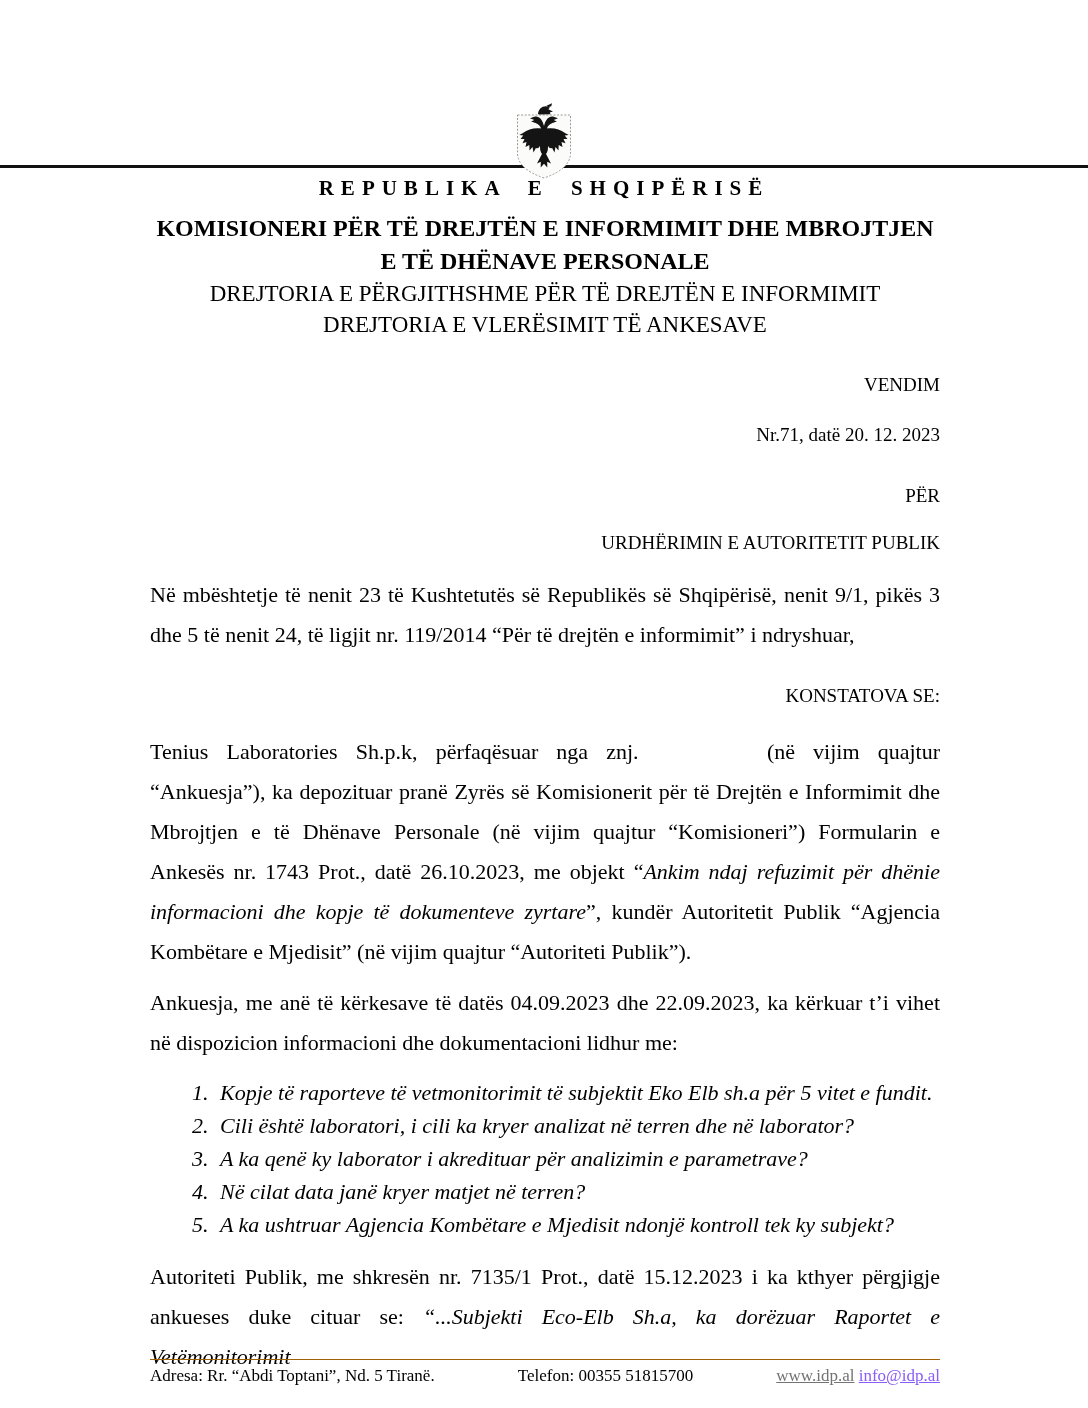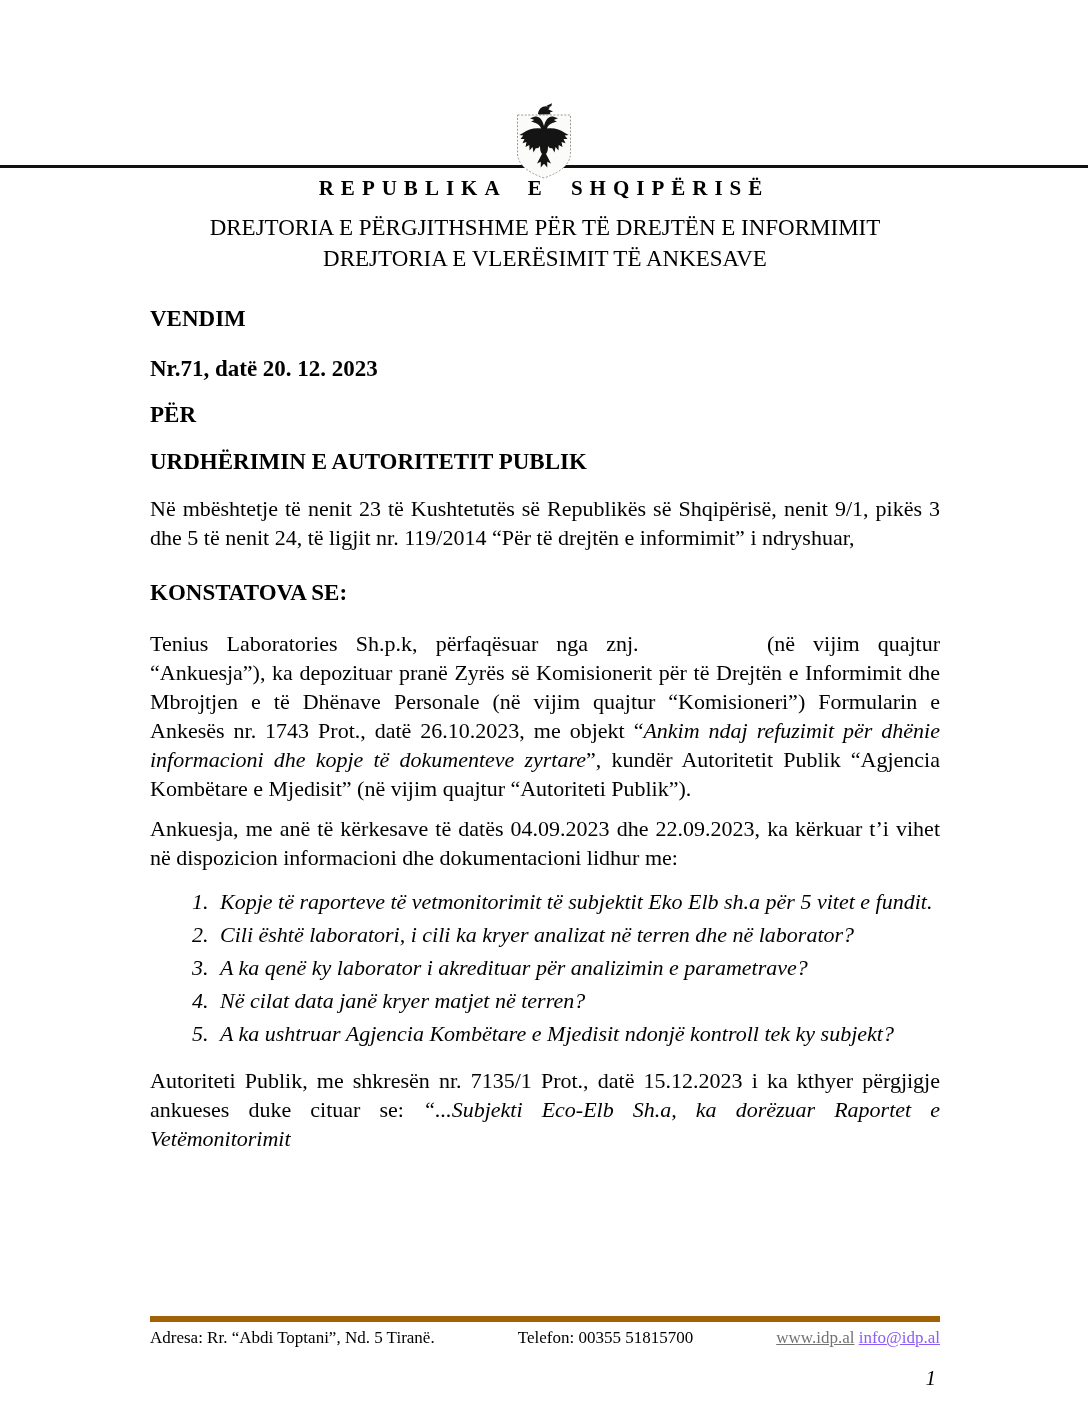--- a/index.html
+++ b/index.html
@@ -24,50 +24,50 @@
 
   
   .institution{margin-top:9px;text-align:center;}
   .inst-bold{font-weight:bold;font-size:24px;line-height:33px;}
   .inst-reg{font-size:23px;line-height:31px;}
 
   
   .meta-row{display:flex;justify-content:space-between;margin-top:22px;font-size:22px;line-height:33px;}
 
   
-  .c-head{text-align:left;font-weight:bold;font-size:23px;line-height:33px;}
+  .c-head{text-align:right;font-weight:normal;font-size:19px;line-height:33px;}
   .h-vendim{margin-top:28px;}
   .h-nrdate{margin-top:17px;}
-  .h-per{margin-top:13px;}
+  .h-per{margin-top:28px;}
   .h-subject{margin-top:14px;}
   .h-konstatova{margin-top:24px;}
 
   
   .body-par{
     margin:0;margin-top:16px;
-    font-size:22px;line-height:29px;
+    font-size:22px;line-height:40px;
     text-align:justify;
   }
   .par-legal{margin-top:16px;}
   .par-complaint{margin-top:20px;}
   .par-requests{margin-top:11px;}
   .par-reply{margin-top:10px;}
   .redacted-gap{display:inline-block;width:92px;height:2px;}
 
   
   ol.requests{
     margin:13px 0 16px 0;padding:0 0 0 64px;
     font-size:22px;line-height:33px;
   }
   ol.requests li{font-style:italic;padding-left:6px;}
 
   
   .doc-footer{
-    position:absolute;left:150px;right:148px;top:1316px;
-    border-top:6px solid #a16207;
+    position:absolute;left:150px;right:148px;top:1359px;
+    border-top:1px solid #a16207;
   }
   .footer-row{display:flex;justify-content:space-between;align-items:baseline;padding-top:5px;font-size:17px;line-height:22px;}
   .footer-links a{text-decoration:underline;cursor:pointer;}
   .page-number{position:absolute;right:4px;top:44px;font-style:italic;font-size:21px;}
 </style>
 </head>
 <body>
 
 <div class="page">
 
@@ -97,20 +97,21 @@
           <path d="M28.5 47 L21.5 60.5 L25.3 58.8 L25.2 64.5 L28.5 60.8 L31.8 64.5 L31.7 58.8 L35.5 60.5 Z"></path>
         </g>
       </svg>
     </div>
     <div class="republic">REPUBLIKA E SHQIPËRISË</div>
   </header>
 
   <div class="content">
 
     <section class="institution">
+      <div class="inst-bold">KOMISIONERI PËR TË DREJTËN E INFORMIMIT DHE MBROJTJEN E TË DHËNAVE PERSONALE</div>
       <div class="inst-reg">DREJTORIA E PËRGJITHSHME PËR TË DREJTËN E INFORMIMIT</div>
       <div class="inst-reg">DREJTORIA E VLERËSIMIT TË ANKESAVE</div>
     </section>
 
 
     <div class="c-head h-vendim">VENDIM</div>
     <div class="c-head h-nrdate">Nr.71, datë 20. 12. 2023</div>
     <div class="c-head h-per">PËR</div>
     <div class="c-head h-subject">URDHËRIMIN E AUTORITETIT PUBLIK</div>
 

